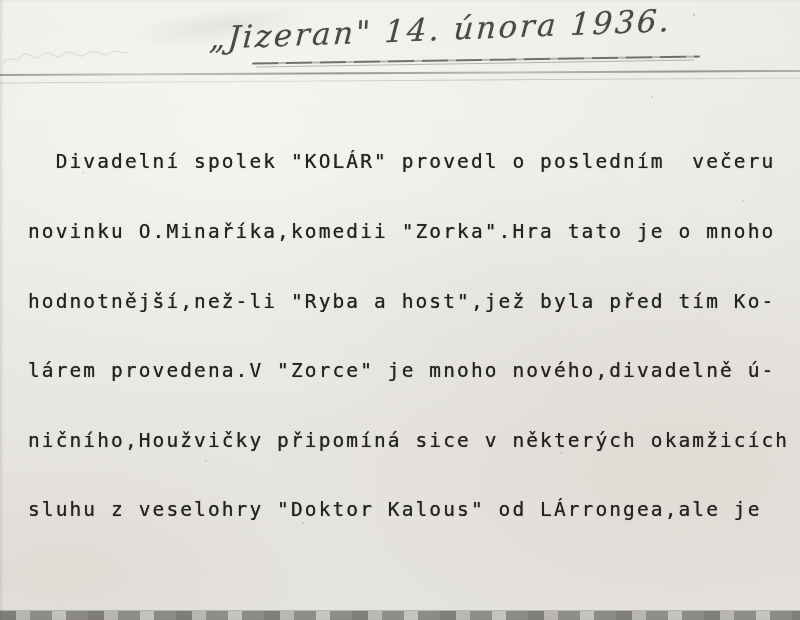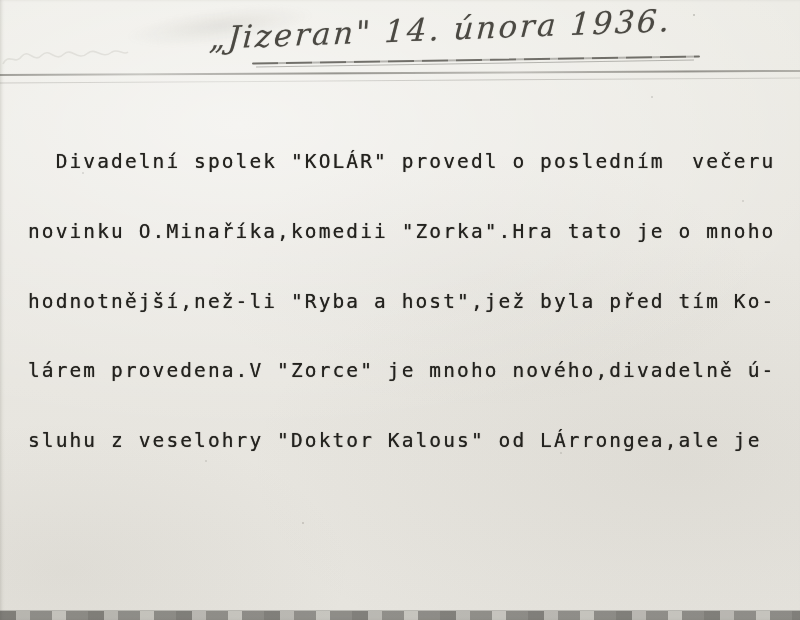--- a/index.html
+++ b/index.html
@@ -110,20 +110,21 @@
 
   <div class="handwritten-title">„Jizeran" 14. února 1936.</div>
   <div class="title-underline-1"></div>
   <div class="title-underline-2"></div>
 
   <div class="typewritten">
     <div class="text-line">  Divadelní spolek "KOLÁR" provedl o posledním  večeru</div>
     <div class="text-line">novinku O.Minaříka,komedii "Zorka".Hra tato je o mnoho</div>
     <div class="text-line">hodnotnější,než-li "Ryba a host",jež byla před tím Ko-</div>
     <div class="text-line">lárem provedena.V "Zorce" je mnoho nového,divadelně ú-</div>
+    <div class="text-line">ničního,Houžvičky připomíná sice v některých okamžicích</div>
     <div class="text-line">sluhu z veselohry "Doktor Kalous" od LÁrrongea,ale je</div>
     
     
     
     
     
     
     
     
     

